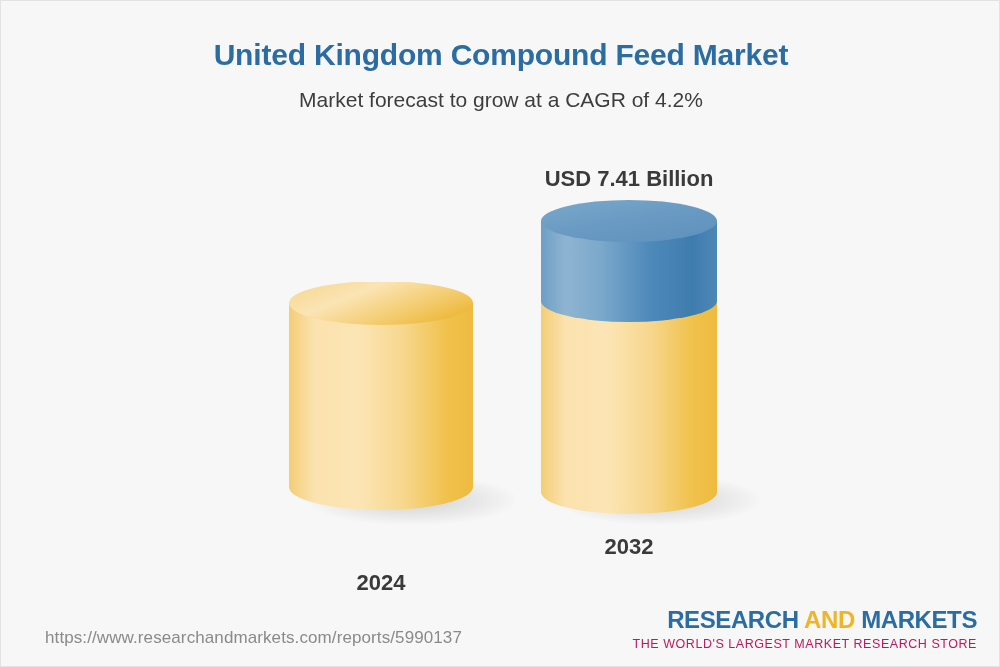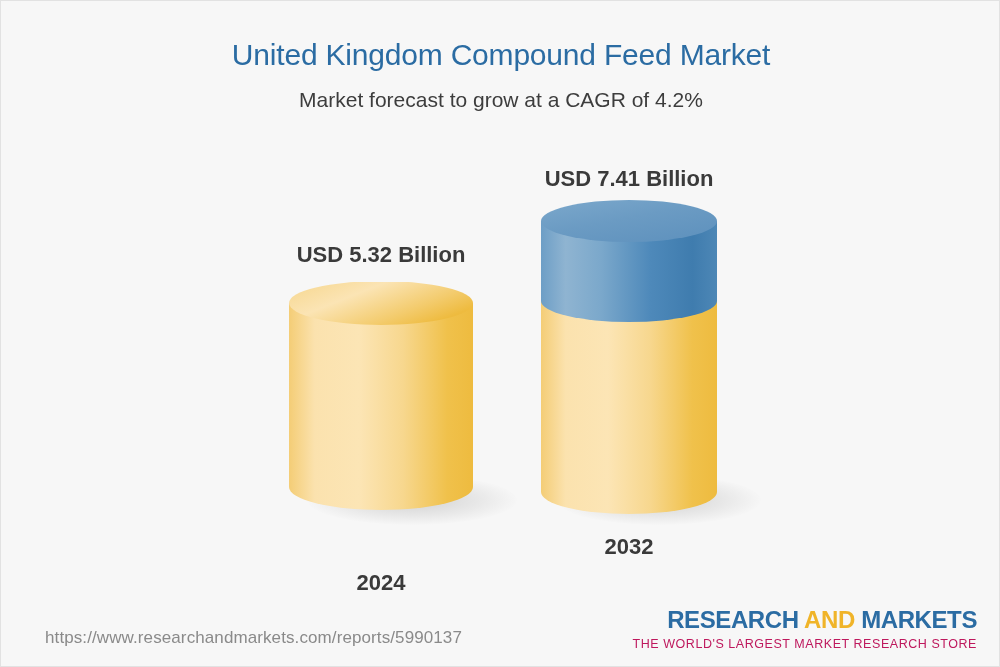--- a/index.html
+++ b/index.html
@@ -28,21 +28,21 @@
   #header {
     position: absolute;
     top: 0;
     left: 0;
     width: 1000px;
     text-align: center;
     padding-top: 36px;
   }
   #chart-title {
     font-size: 30px;
-    font-weight: normal;
+    font-weight: bold;
     color: #2b6ca3;
     letter-spacing: -0.2px;
     line-height: 1.2;
     margin: 0;
   }
   #chart-subtitle {
     font-size: 21px;
     font-weight: normal;
     color: #3d3d3d;
     margin: 0;
@@ -140,21 +140,20 @@
 
   <div id="header">
     <div id="chart-title">United Kingdom Compound Feed Market</div>
     <div id="chart-subtitle">Market forecast to grow at a CAGR of 4.2%</div>
   </div>
 
   <div id="plot-area">
 
     <div class="bar-group" style="left:288px; top:0; width:184px; height:667px;">
 
-      <div class="value-label" style="top:241px;">USD 5.32 Billion</div>
 
       <div class="shadow-blob" style="left:18px; top:474px; width:210px; height:50px;"></div>
 
       <div class="cylinder-wrap" style="top:281px; width:184px; height:232px;">
         <svg width="184" height="232" viewBox="0 0 184 232">
           <defs>
             <linearGradient id="g-yellow-body-a" x1="0" y1="0" x2="1" y2="0">
               <stop offset="0%" stop-color="#f4cd76"></stop>
               <stop offset="14%" stop-color="#fbe2ae"></stop>
               <stop offset="38%" stop-color="#fce5b5"></stop>

